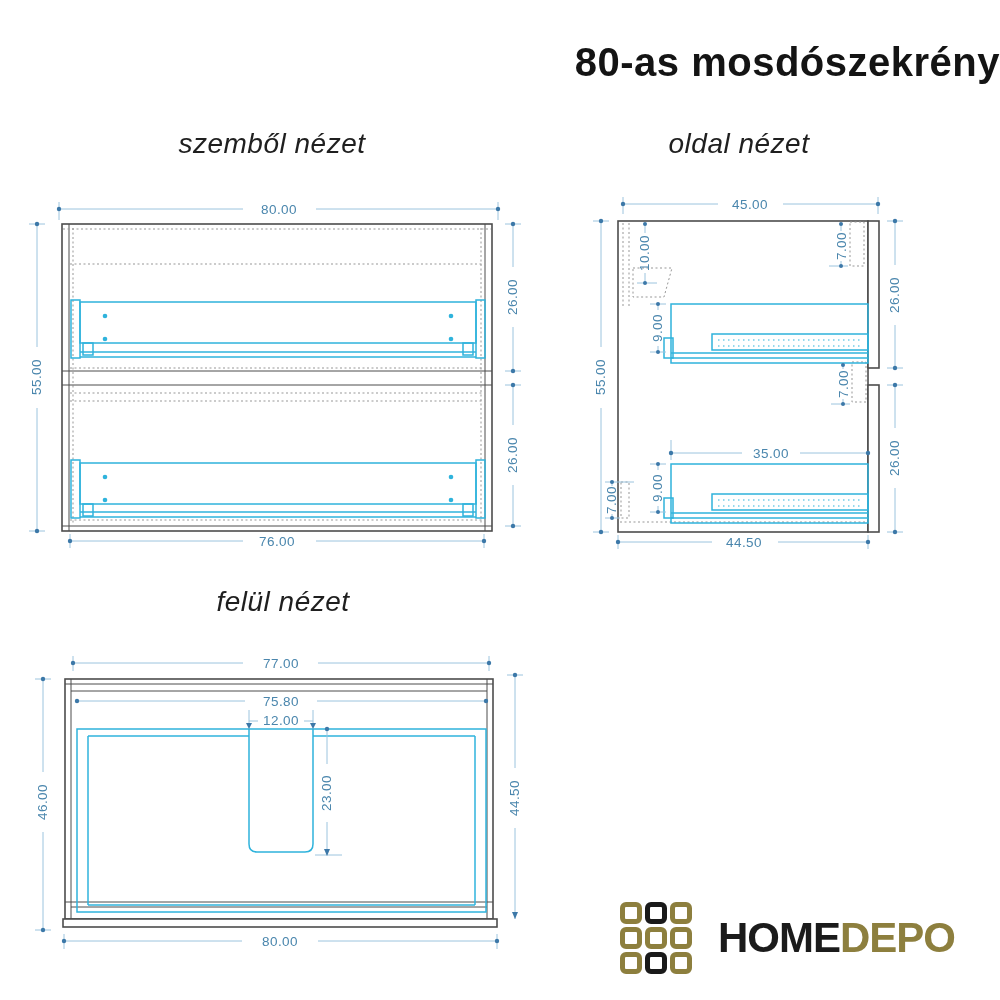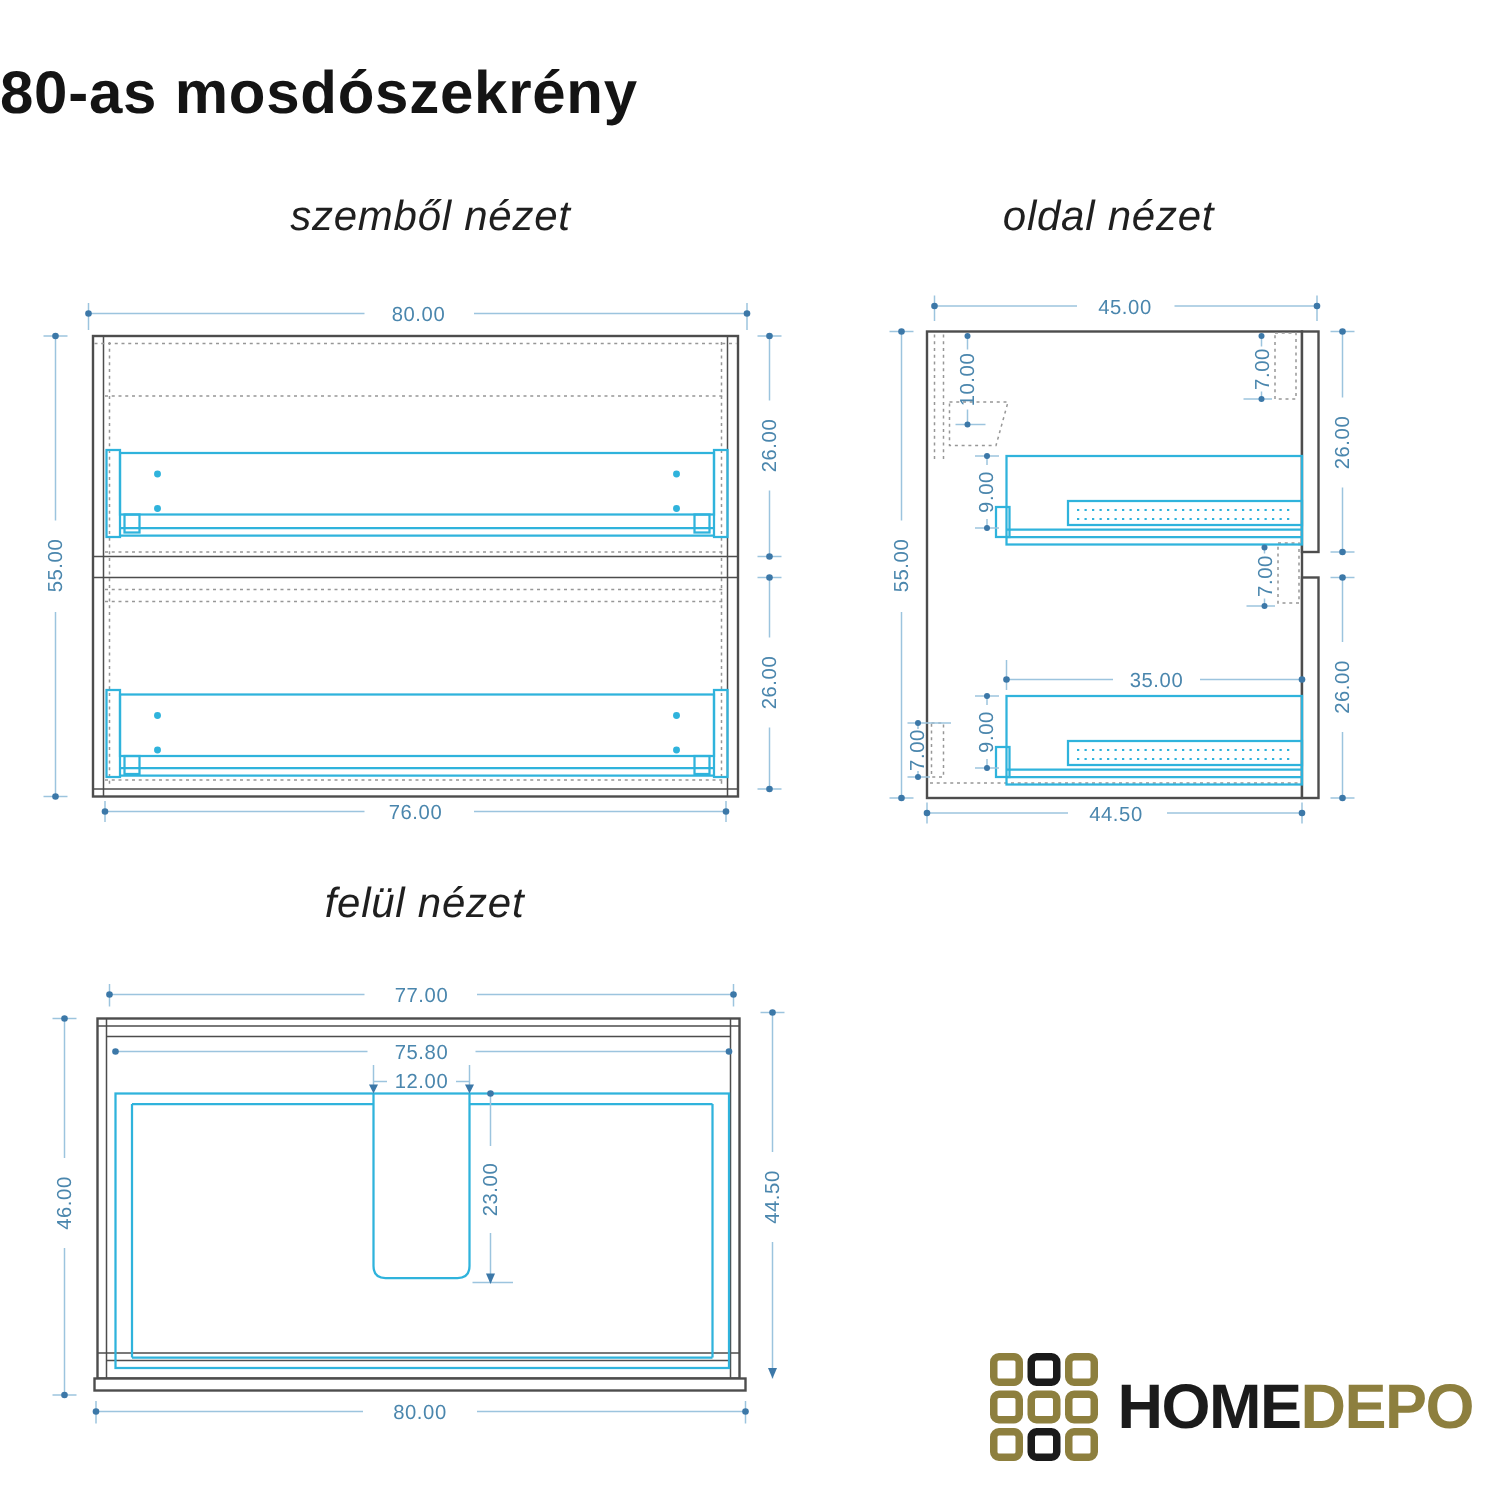--- a/index.html
+++ b/index.html
@@ -1,35 +1,35 @@
 <!DOCTYPE html>
 <html><head>
 <meta charset="utf-8">
 <style>
   html,body{margin:0;padding:0;background:#ffffff;}
   .page{position:relative;width:1000px;height:1000px;background:#fff;overflow:hidden;
         font-family:"Liberation Sans",sans-serif;}
-  .title{position:absolute;top:40px;left:0;width:1000px;text-align:left;
+  .title{position:absolute;top:40px;left:0;width:1000px;text-align:right;
          font-size:40px;font-weight:bold;color:#141414;letter-spacing:0.5px;}
   .view-label{position:absolute;width:320px;text-align:center;font-style:italic;
               font-size:28px;color:#1f1f1f;letter-spacing:0.5px;}
-  .lbl-front{left:127px;top:128px;}
+  .lbl-front{left:112px;top:128px;}
   .lbl-side{left:579px;top:128px;}
   .lbl-top{left:123px;top:586px;}
   svg.drawing{position:absolute;left:0;top:0;}
   svg .ol{stroke:#4d4d4d;fill:#ffffff;stroke-width:1.6;}
   svg .ol2{stroke:#4d4d4d;fill:none;stroke-width:1;}
   svg .hid{stroke:#979797;fill:none;stroke-width:1;stroke-dasharray:2 2.5;}
   svg .dw{stroke:#2fb3dc;fill:none;stroke-width:1.5;}
   svg .dwd{stroke:#2fb3dc;fill:none;stroke-width:1.2;stroke-dasharray:1.5 3.5;}
   svg .dwc{fill:#2fb3dc;}
   svg .dl{stroke:#9cc4de;fill:none;stroke-width:1;}
   svg .dd{fill:#3c78a8;}
   svg .dt{fill:#4a86ad;font-family:"Liberation Sans",sans-serif;font-size:13.5px;letter-spacing:0.4px;}
-  .logo{position:absolute;left:660px;top:902px;display:flex;align-items:center;gap:13px;}
+  .logo{position:absolute;left:620px;top:902px;display:flex;align-items:center;gap:26px;}
   .logo-grid{display:grid;grid-template-columns:repeat(3,22px);grid-auto-rows:22px;gap:3px;}
   .logo-grid span{display:block;width:22px;height:22px;border:5px solid #8d7f3e;border-radius:6px;box-sizing:border-box;}
   .logo-text{font-size:42px;font-weight:bold;letter-spacing:-1px;white-space:nowrap;}
   .logo-text .w1{color:#1b1b1b;}
   .logo-text .w2{color:#8d7f3e;}
 </style>
 </head>
 <body>
 
 <div class="page">

